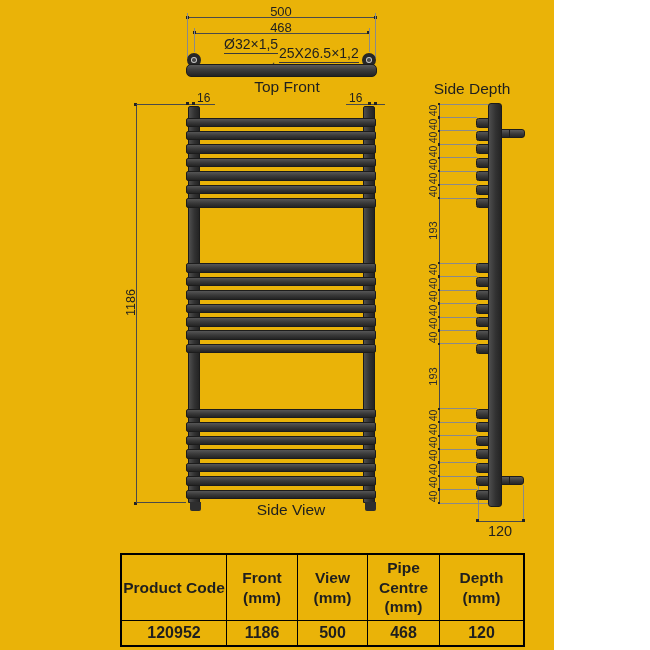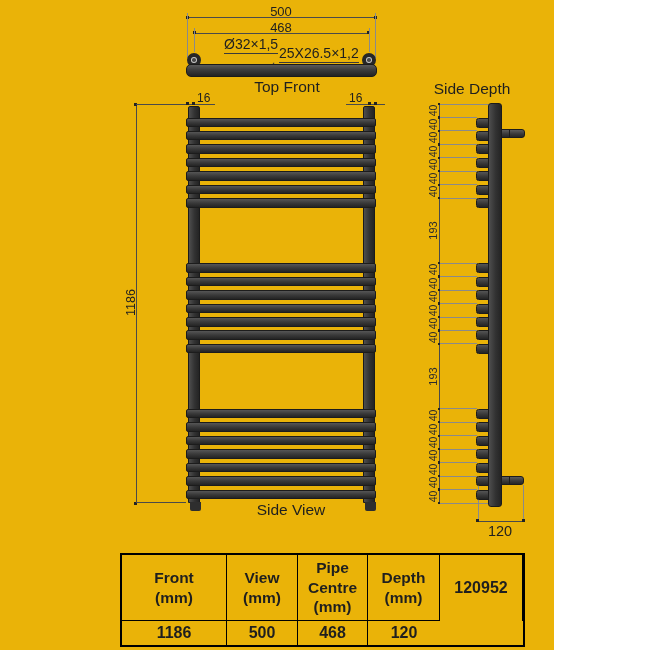--- a/index.html
+++ b/index.html
@@ -258,20 +258,21 @@
   <div class="pipeseam" style="top:475.5px;height:9px;"></div>
 
   <div class="vl" style="left:477.6px;top:486px;height:35px;background:#8a8a8a;width:1px;"></div>
   <div class="vl" style="left:523.2px;top:485px;height:36px;background:#8a8a8a;width:1px;"></div>
   <div class="hl" style="left:477.6px;top:520.6px;width:46.5px;height:1px;"></div>
   <div class="tk" style="left:476.3px;top:519.3px;"></div>
   <div class="tk" style="left:521.9px;top:519.3px;"></div>
   <div class="txt ctr" style="left:480px;top:522.5px;width:40px;font-size:14.5px;">120</div>
 
   <div id="spec-table">
+    <div class="th">Product Code</div>
     <div class="th">Front
 (mm)</div>
     <div class="th">View
 (mm)</div>
     <div class="th">Pipe
 Centre
 (mm)</div>
     <div class="th">Depth
 (mm)</div>
     <div class="td">120952</div>

